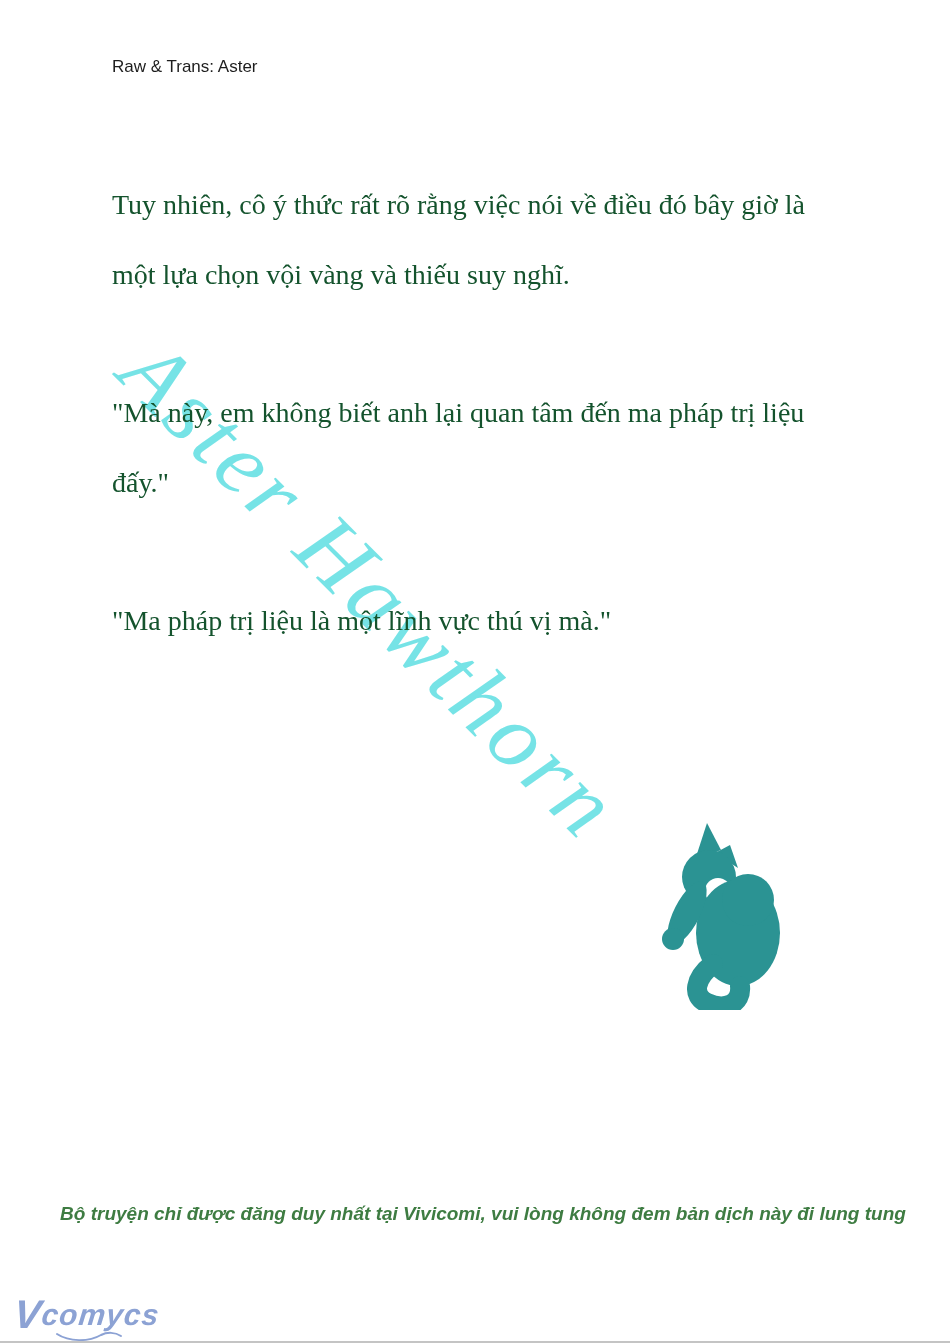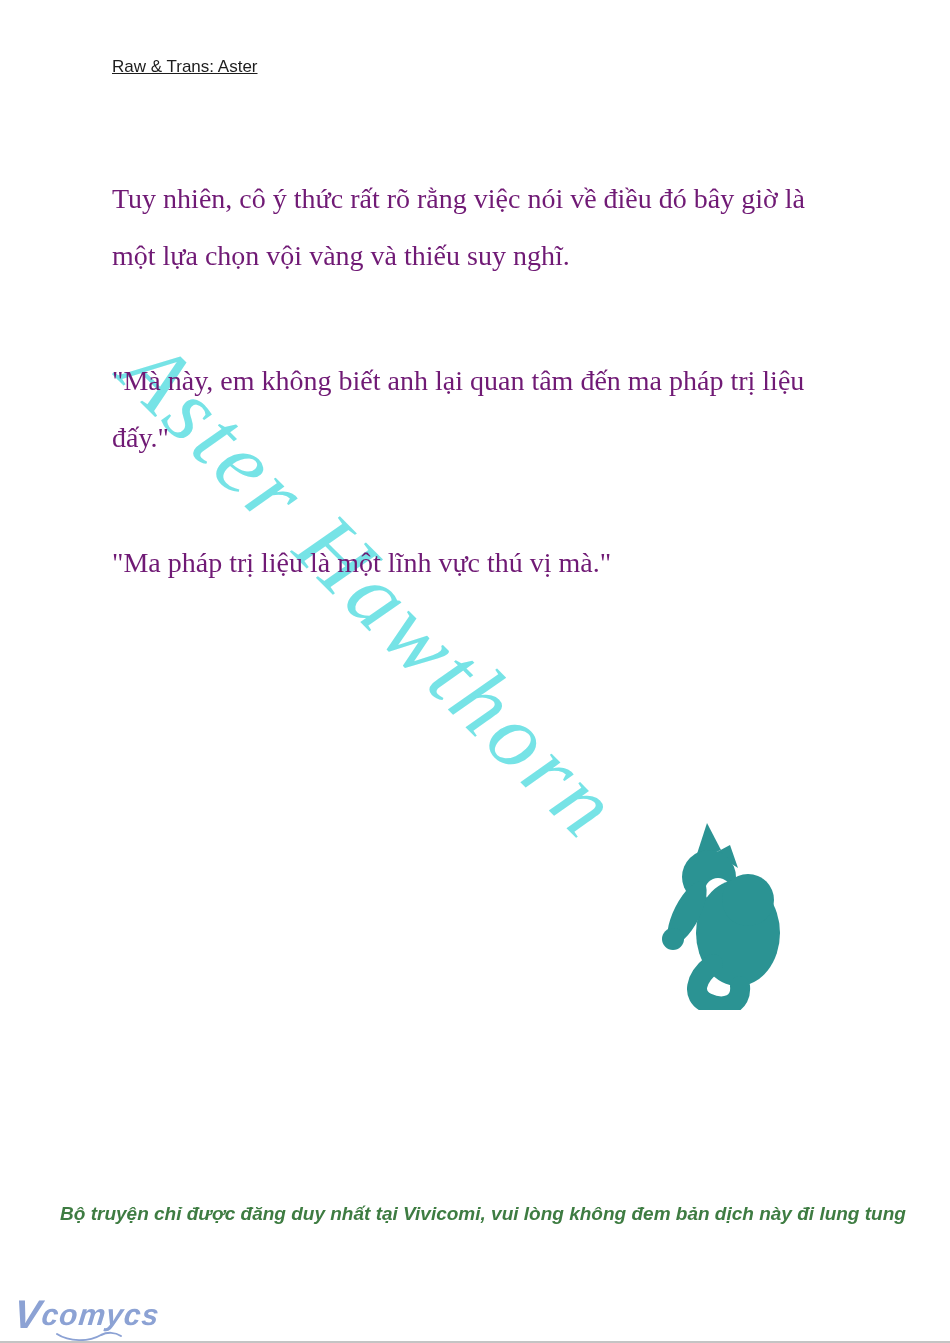--- a/index.html
+++ b/index.html
@@ -10,21 +10,20 @@
     overflow:hidden;
     font-family:"Liberation Serif", serif;
   }
 
   
   .credit {
     position:absolute; left:112px; top:57px;
     font-family:"Liberation Sans", sans-serif;
     font-size:17px; color:#1d1d1d;
     z-index:3;
-    text-decoration:underline;
   }
 
   
   .watermark {
     position:absolute; left:175px; top:318px;
     transform-origin:0 0;
     transform:rotate(45deg);
     font-family:"Liberation Serif", serif;
     font-style:italic;
     font-size:92px;
@@ -43,22 +42,22 @@
   }
 
   
   .content {
     position:absolute; left:112px; top:170px; width:760px;
     z-index:3;
   }
   .content p {
     margin:0 0 68px 0;
     font-size:28px;
-    line-height:57px;
-    color:#701a75;
+    line-height:70px;
+    color:#14532d;
     white-space:pre-line;
   }
 
   
   .footer {
     position:absolute; left:8px; top:1200px; width:950px;
     text-align:center;
     font-family:"Liberation Sans", sans-serif;
     font-style:italic; font-weight:bold;
     font-size:19px; line-height:28px;

